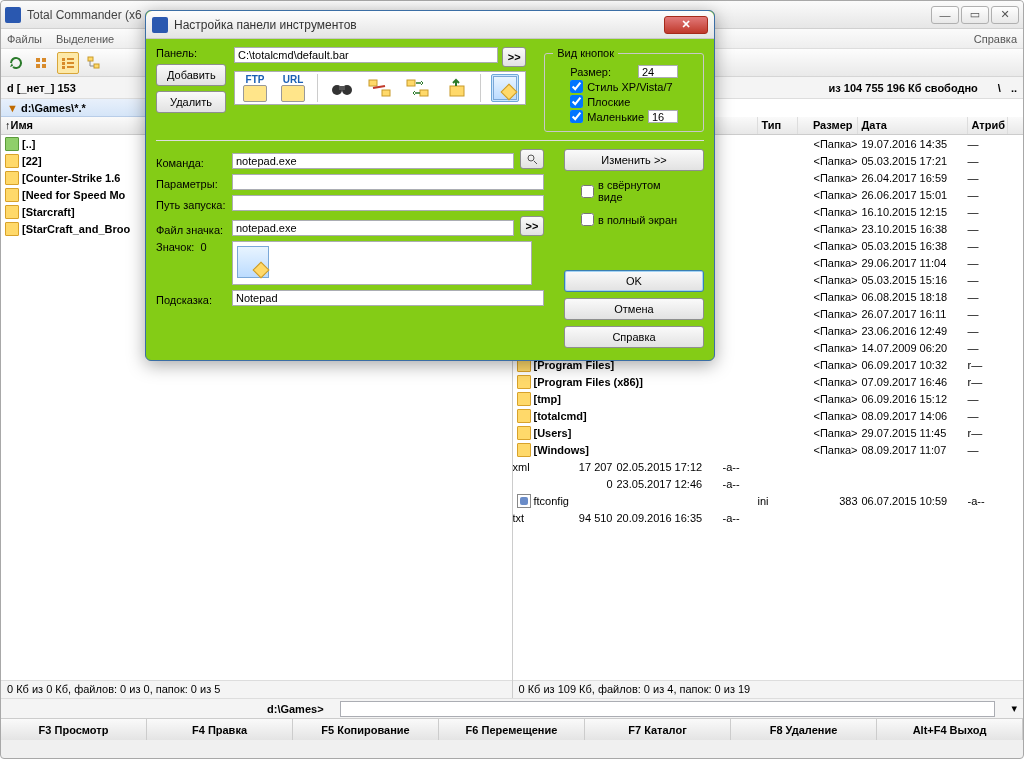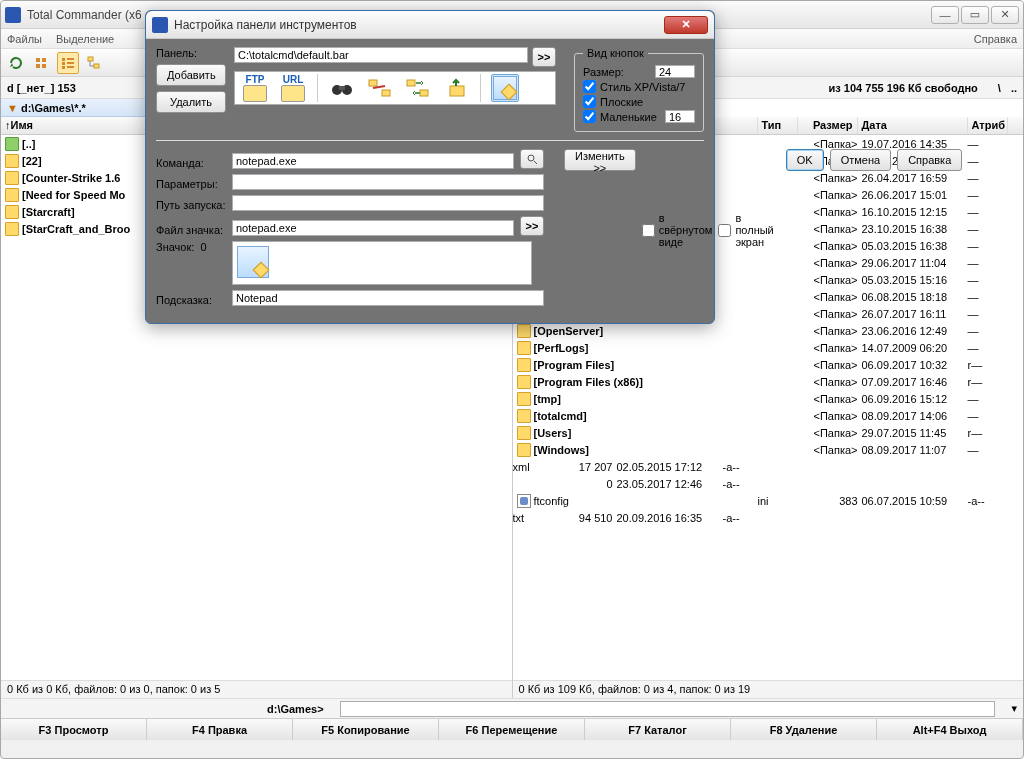--- a/index.html
+++ b/index.html
@@ -41,48 +41,48 @@
 .ic-ini:before { content:''; position:absolute; top:2px; left:2px; width:8px; height:8px; background:#6a8cc8; border-radius:2px; }
 
 .statusline { height:18px; background:#f4f4f4; border-top:1px solid #ddd; padding:2px 6px; }
 .cmdline { height:20px; background:#f4f4f4; border-top:1px solid #ddd; display:flex; align-items:center; padding:0 6px;gap:12px; }
 .cmdline .path { font-weight:bold; margin-left:260px; }
 .cmdline input { flex:1; height:16px; border:1px solid #abadb3; background:#fff; margin-left:4px; padding:0 2px; }
 .fkeys { height:22px; background:linear-gradient(#fafafa,#e4e4e4); border-top:1px solid #ccc; display:flex; }
 .fkeys > div { flex:1; border-right:1px solid #ccc; display:flex; align-items:center; justify-content:center; font-weight:bold; }
 
 
-.dialog { position:absolute; top:10px; left:145px; width:570px; background:#737373; border:1px solid #3b6ea5; border-radius:6px; box-shadow:0 4px 18px rgba(0,0,0,.35); }
+.dialog { position:absolute; top:10px; left:145px; width:570px; background:#84cc16; border:1px solid #3b6ea5; border-radius:6px; box-shadow:0 4px 18px rgba(0,0,0,.35); }
 .dlg-title { height:28px; background:linear-gradient(#fdfdfd,#e4e4e4); border-radius:6px 6px 0 0; display:flex; align-items:center; padding:0 6px; border-bottom:1px solid #c8c8c8; }
 .dlg-title .dlg-icon { width:16px; height:16px; background:#2a58b0; margin-right:6px; border-radius:2px; }
 .dlg-title .dlg-txt { font-size:12px; color:#333; flex:1; }
 .dlg-close { width:44px; height:18px; background:linear-gradient(#e27a7a,#c0392b); border:1px solid #a52a1a; border-radius:3px; display:flex; align-items:center; justify-content:center; color:#fff; font-weight:bold; }
 .dlg-body { padding:8px 10px 12px; }
 
 .dlg-row { display:flex; align-items:flex-end; margin-bottom:5px; gap:6px; }
 .dlg-lbl { width:70px; text-align:left; }
 .dlg-input { flex:1; height:16px; border:1px solid #abadb3; background:#fff; padding:1px 3px; }
 .dlg-btn { height:22px; padding:0 10px; background:linear-gradient(#fafafa,#e2e2e2); border:1px solid #8e8f8f; border-radius:3px; cursor:pointer; }
 .dlg-btn-primary { border:1px solid #3c7fb1; box-shadow:0 0 0 1px #a3d3f5 inset; }
 .sq-btn { width:24px; height:20px; border:1px solid #8e8f8f; background:linear-gradient(#fafafa,#e2e2e2); border-radius:3px; display:flex; align-items:center; justify-content:center; font-weight:bold; }
 
 .toolbar-preview { height:40px; border:1px solid #abadb3; background:#fff; display:flex; align-items:center; gap:10px; padding:2px 6px; flex:1; }
 .tp-ic { width:28px; height:28px; display:flex; align-items:center; justify-content:center; font-size:9px; flex-direction:column; }
 .tp-sel { background:#cde6ff; border:1px solid #6ea8d8; border-radius:2px; padding:1px; }
 
 .fieldset { border:1px solid #c8c8c8; border-radius:3px; padding:4px 8px 6px; margin-left:10px; width:130px; }
 .fieldset legend { padding:0 4px; }
-.chk { display:flex; align-items:center; gap:4px; margin:2px 0; }
+.chk { display:flex; align-items:center; gap:4px; margin:2px 17px; }
 .chk input { width:13px; height:13px; }
 
 .icon-box { width:300px; height:44px; border:1px solid #abadb3; background:#fff; padding:4px; }
 .notepad-ic { width:32px; height:32px; background:linear-gradient(#e8f4ff,#bcdcff); border:1px solid #7aa8d8; position:relative; }
 .notepad-ic:before { content:''; position:absolute; bottom:1px; right:1px; width:10px; height:10px; background:#ffd96a; border:1px solid #c89a2a; transform:rotate(45deg); }
 
-.right-col-dlg { width:140px; display:flex; flex-direction:row; gap:6px; margin-left:12px; }
+.right-col-dlg { width:140px; display:flex; flex-direction:column; gap:6px; margin-left:12px; }
 
 
 .mini { width:24px; height:24px; border:1px solid #999; border-radius:2px; background:#fff; font-size:8px; display:flex; align-items:center; justify-content:center; }
 .mini.yellow{ background:#ffe58a; }
 .lbl-ftp{ color:#1a5fb4; font-weight:bold; font-size:10px; }
 .lbl-url{ color:#1a5fb4; font-weight:bold; font-size:10px; }
 </style>
 </head>
 <body>
 

